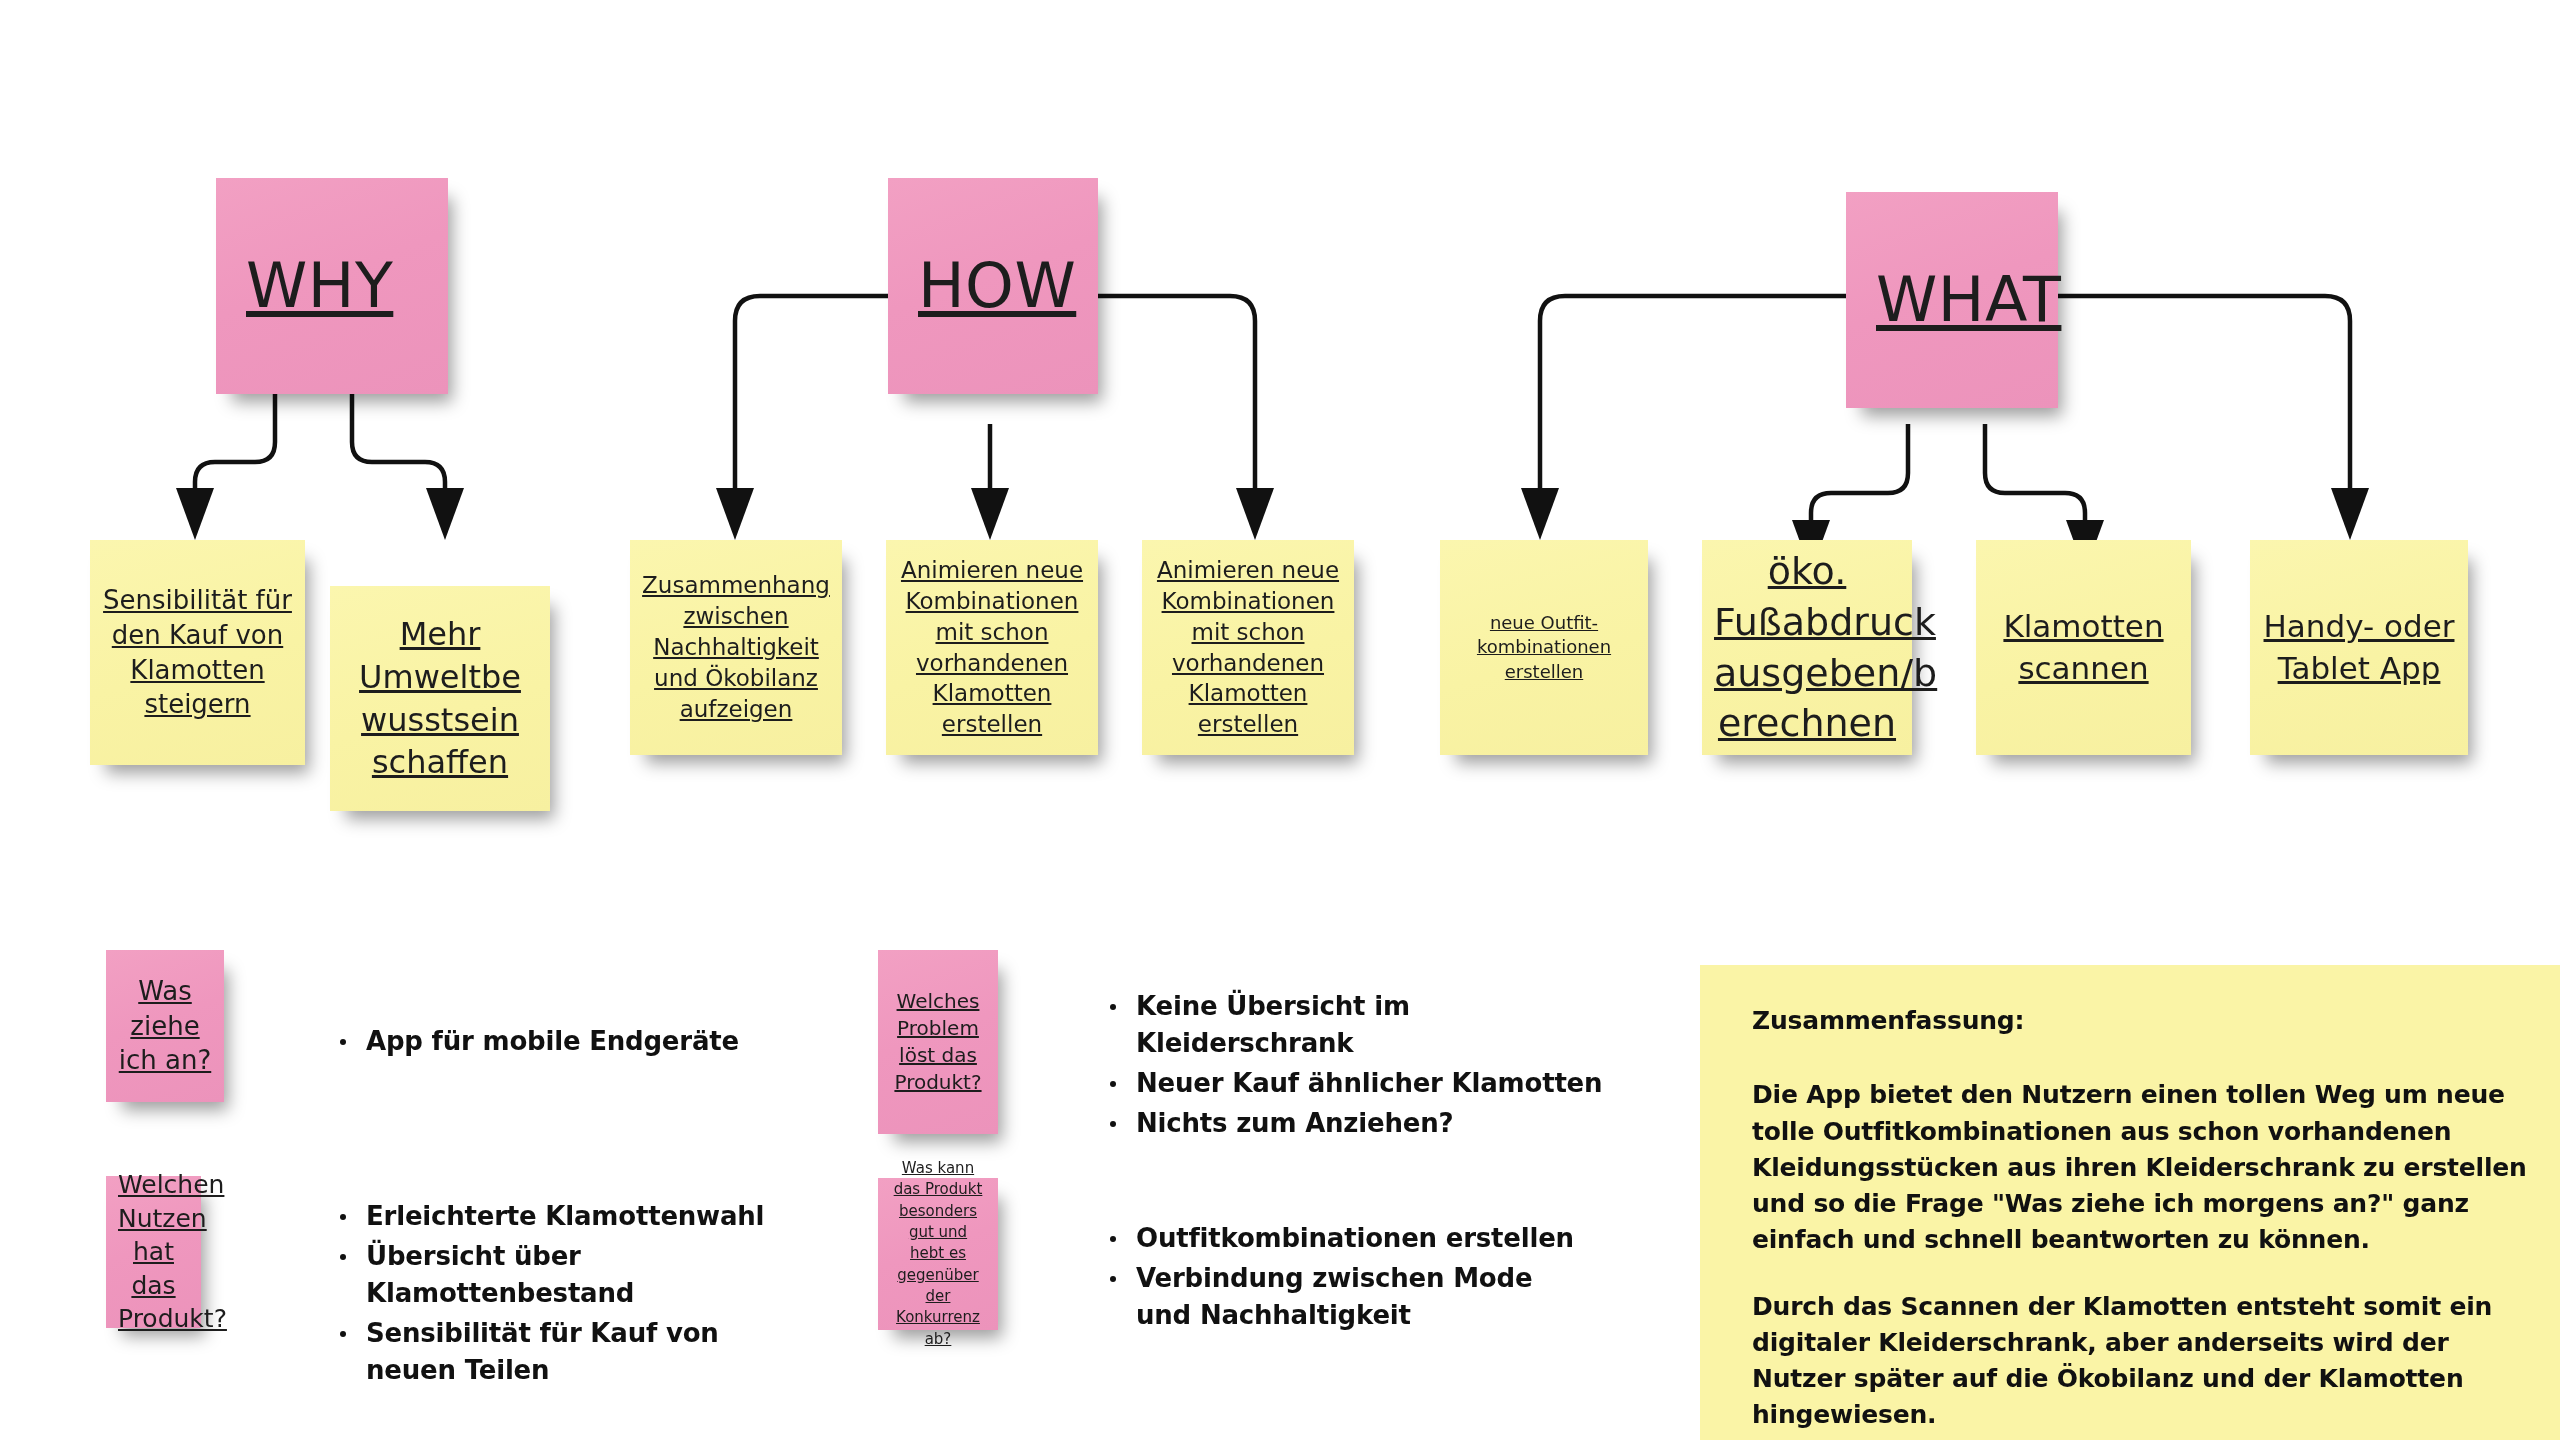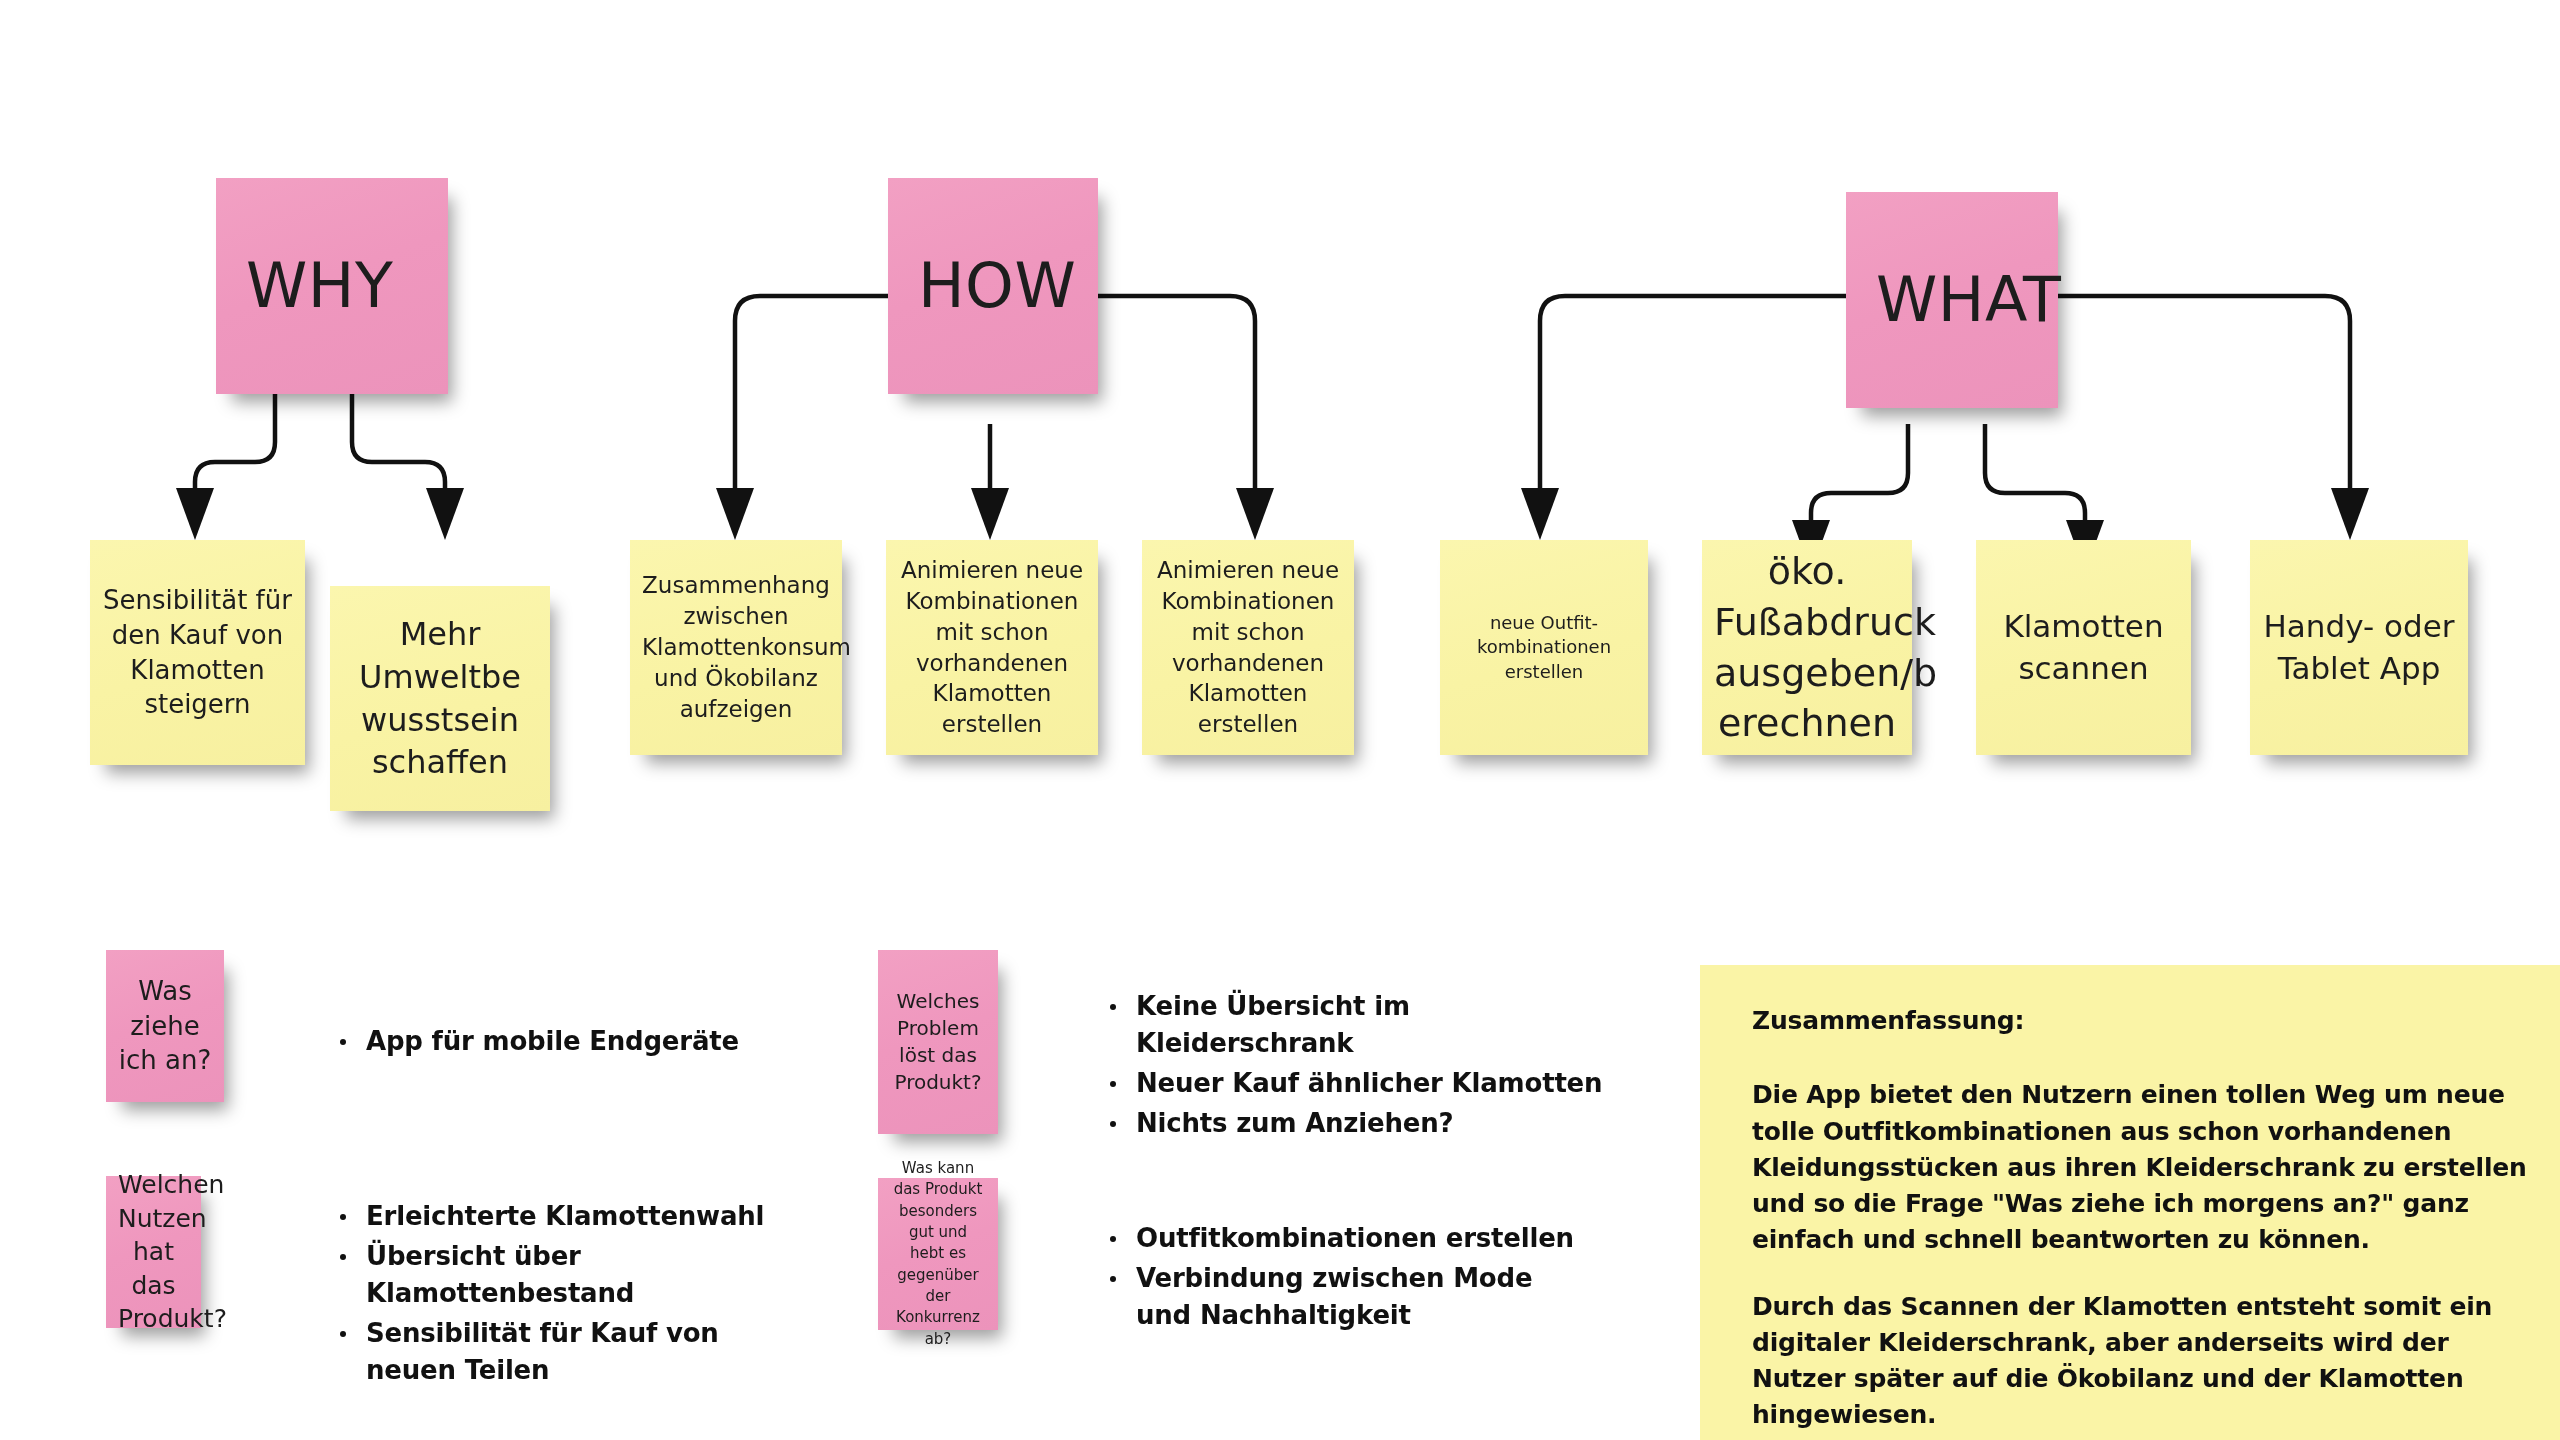--- a/index.html
+++ b/index.html
@@ -19,20 +19,21 @@
     box-sizing:border-box;
     display:flex;
     align-items:center;
     justify-content:center;
     text-align:center;
     color:#1d1d1d;
     line-height:1.34;
     padding:23px 12px;
     box-shadow:10px 14px 16px -6px rgba(0,0,0,.38);
     z-index:3;
+    text-decoration:underline;
   }
   .note.pink{
     background:linear-gradient(160deg,#f2a0c3 0%,#ef97be 46%,#ec93bb 100%);
   }
   .note.yellow{
     background:linear-gradient(165deg,#fbf6ae 0%,#f9f3a4 55%,#f7f0a0 100%);
   }
   .note span{display:block;width:100%;}
 
   
@@ -140,21 +141,21 @@
   </div>
 
   <div class="note yellow" style="left:90px;top:540px;width:215px;height:225px;font-size:26px;">
     <span>Sensibilität für den Kauf von Klamotten steigern</span>
   </div>
   <div class="note yellow" style="left:330px;top:540px;width:220px;height:225px;font-size:32px;margin-top:46px;">
     <span>Mehr Umweltbe wusstsein schaffen</span>
   </div>
 
   <div class="note yellow" style="left:630px;top:540px;width:212px;height:215px;font-size:23px;">
-    <span>Zusammenhang zwischen Klamottenkonsum und Ökobilanz aufzeigen</span>
+    <span>Zusammenhang zwischen Nachhaltigkeit und Ökobilanz aufzeigen</span>
   </div>
   <div class="note yellow" style="left:886px;top:540px;width:212px;height:215px;font-size:23px;">
     <span>Animieren neue Kombinationen mit schon vorhandenen Klamotten erstellen</span>
   </div>
   <div class="note yellow" style="left:1142px;top:540px;width:212px;height:215px;font-size:23px;">
     <span>Animieren neue Kombinationen mit schon vorhandenen Klamotten erstellen</span>
   </div>
 
   <div class="note yellow" style="left:1428px;top:540px;width:208px;height:215px;font-size:18px;margin-left:12px;">
     <span>neue Outfit-kombinationen erstellen</span>

